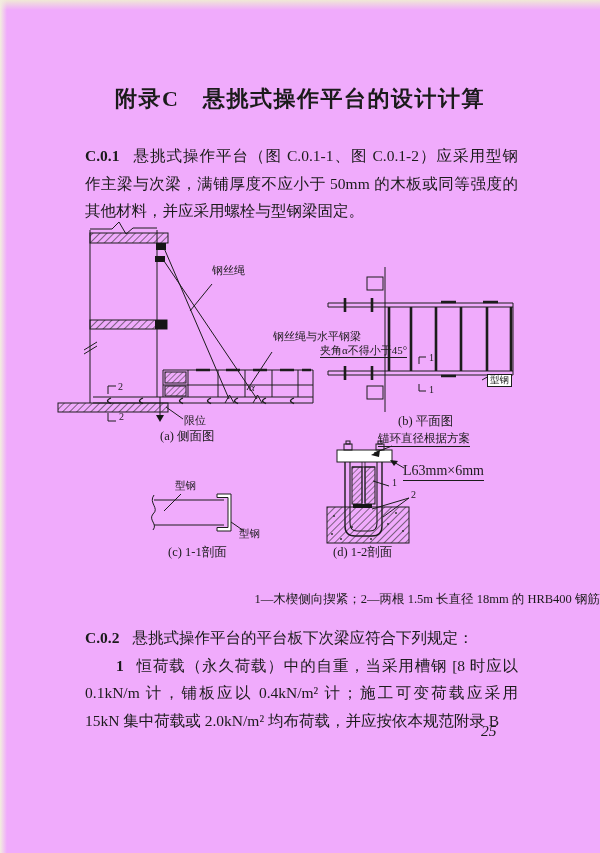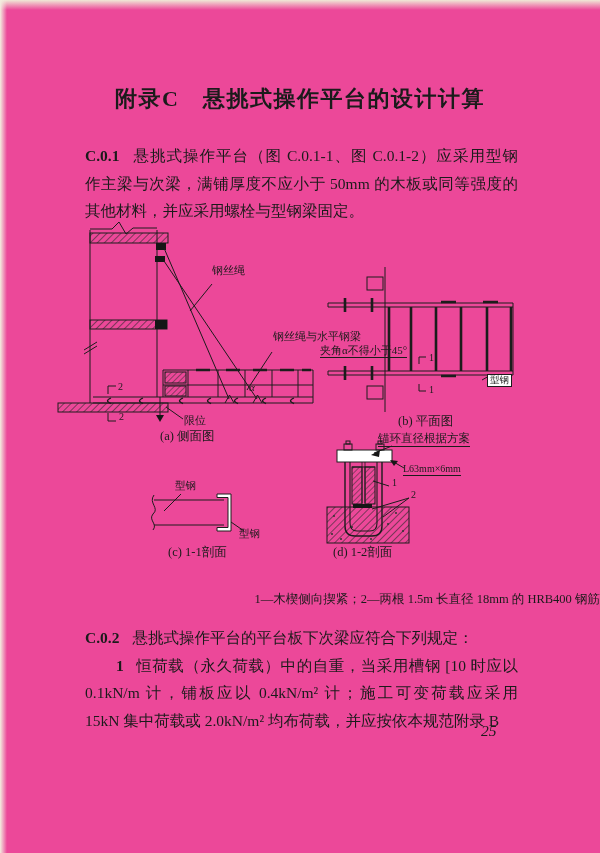--- a/index.html
+++ b/index.html
@@ -1,18 +1,18 @@
 <!DOCTYPE html>
 <html><head>
 <meta charset="utf-8">
 <style>
   html,body{margin:0;padding:0;background:#e8e8e8;}
   .page{
     position:relative;width:600px;height:853px;margin:0 auto;
-    background:#ec4899;overflow:hidden;
+    background:#f0abfc;overflow:hidden;
     font-family:"Liberation Serif","DejaVu Serif",serif;
     color:#1b1b1b;
   }
   .page::before{content:"";position:absolute;left:0;top:0;width:100%;height:10px;
     background:linear-gradient(#f0e9d6,rgba(252,251,248,0));pointer-events:none;}
   .page::after{content:"";position:absolute;left:0;top:0;width:7px;height:100%;
     background:linear-gradient(90deg,#f3eedf,rgba(252,251,248,0));pointer-events:none;}
   .title{position:absolute;left:0;top:84px;width:100%;text-align:center;
     font-size:22px;font-weight:bold;letter-spacing:1.5px;}
   .para{position:absolute;left:85px;width:433px;font-size:15.5px;}
@@ -169,30 +169,30 @@
     <span class="lbl sm" style="left:429px;top:352px;">1</span>
     <span class="lbl sm" style="left:429px;top:384px;">1</span>
     <span class="lbl boxed" style="left:487px;top:374px;">型钢</span>
     <span class="lbl cap" style="left:398px;top:414px;">(b) 平面图</span>
 
     <span class="lbl" style="left:175px;top:480px;font-size:10.5px;">型钢</span>
     <span class="lbl" style="left:239px;top:528px;font-size:10.5px;">型钢</span>
     <span class="lbl cap" style="left:168px;top:545px;">(c) 1-1剖面</span>
 
     <span class="lbl u" style="left:378px;top:432px;font-size:11.5px;">锚环直径根据方案</span>
-    <span class="lbl u" style="left:403px;top:463px;font-size:10px;">L63mm×6mm</span>
+    <span class="lbl u" style="left:403px;top:463px;font-size:14px;">L63mm×6mm</span>
     <span class="lbl sm" style="left:392px;top:477px;">1</span>
     <span class="lbl sm" style="left:411px;top:489px;">2</span>
     <span class="lbl cap" style="left:333px;top:545px;">(d) 1-2剖面</span>
   </div>
 
   <div class="fignote">1—木楔侧向揳紧；2—两根 1.5m 长直径 18mm 的 HRB400 钢筋</div>
 
   <div class="para" style="top:624px;">
     <div class="ln"><span class="num">C.0.2</span><span>悬挑式操作平台的平台板下次梁应符合下列规定：</span></div>
-    <div class="ln just indent"><span class="inum">1</span><span>恒荷载（永久荷载）中的自重，当采用槽钢 [10 时应以</span></div>
+    <div class="ln just indent"><span class="inum">1</span><span>恒荷载（永久荷载）中的自重，当采用槽钢 [8 时应以</span></div>
     <div class="ln just">0.1kN/m 计，铺板应以 0.4kN/m² 计；施工可变荷载应采用</div>
     <div class="ln">15kN 集中荷载或 2.0kN/m² 均布荷载，并应按依本规范附录 B</div>
   </div>
 
   <div class="pagenum">25</div>
 
 </div>
 
 </body></html>

